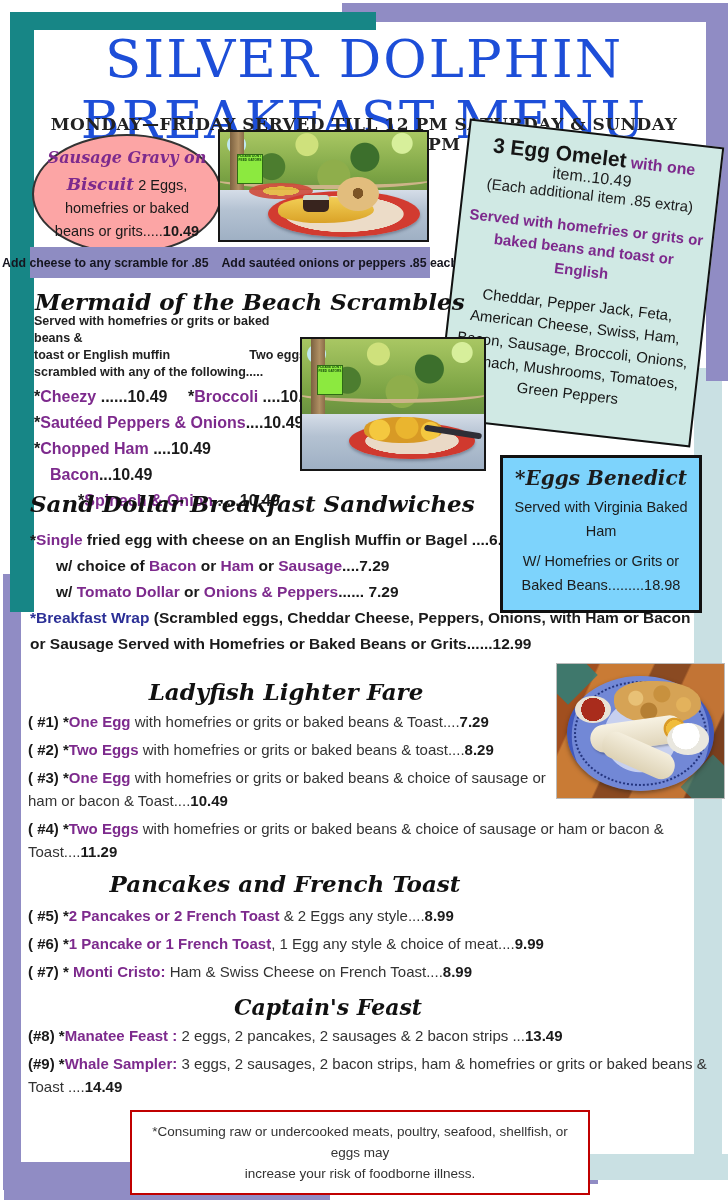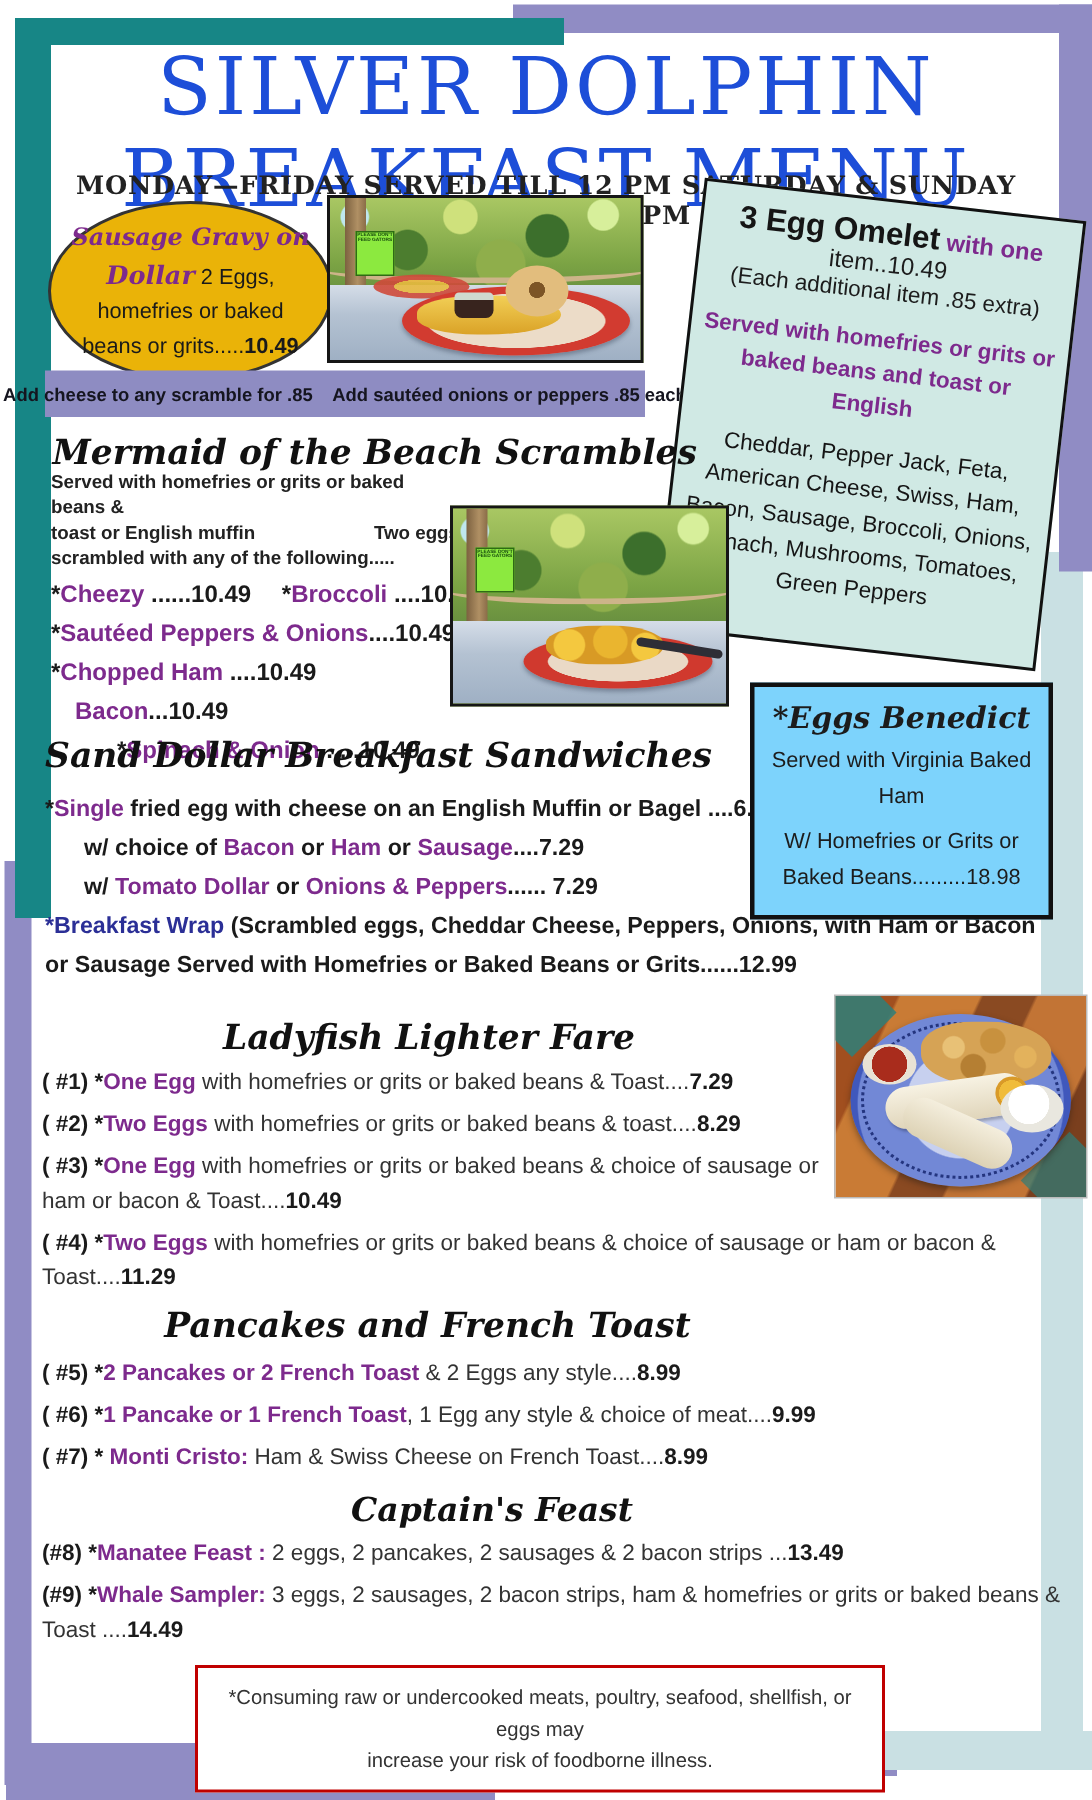--- a/index.html
+++ b/index.html
@@ -20,21 +20,21 @@
   .hours{font-family:"DejaVu Serif",serif;font-size:17px;font-weight:600;letter-spacing:.5px;
          text-align:center;color:#222;}
   .script{font-family:"DejaVu Serif",serif;font-style:italic;font-weight:bold;}
   .h-script{font-family:"DejaVu Serif",serif;font-style:italic;font-weight:bold;
             font-size:23px;color:#111;}
   .purple{color:#7d2a8d;}
   .blue{color:#2b2f96;}
 
   
   .oval{left:32px;top:134px;width:186px;height:116px;border-radius:50%;
-        background:#eab308;border:2px solid #333;display:flex;flex-direction:column;
+        background:#fca5a5;border:2px solid #333;display:flex;flex-direction:column;
         justify-content:center;text-align:center;line-height:1.55;font-size:14.5px;}
   .oval .sg{font-size:16px;}
 
   
   .addons{left:30px;top:247px;width:400px;height:31px;background:#8e8cc2;display:flex;
           align-items:center;justify-content:center;gap:13px;font-size:12.3px;
           font-weight:bold;color:#15151f;white-space:nowrap;}
 
   
   .omelet{left:452px;top:132px;width:256px;height:302px;transform:rotate(6.5deg);
@@ -169,21 +169,21 @@
   <div class="abs lblue z1" style="left:694px;top:368px;width:28px;height:792px;"></div>
   <div class="abs peri z1" style="left:18px;top:1162px;width:580px;height:22px;"></div>
   <div class="abs lblue z2" style="left:197px;top:1154px;width:531px;height:26px;"></div>
   <div class="abs peri z3" style="left:4px;top:1184px;width:326px;height:16px;"></div>
 
   <div class="abs content title" style="left:40px;top:28px;width:648px;">SILVER DOLPHIN BREAKFAST MENU</div>
   <div class="abs content hours" style="left:20px;top:104px;width:688px;margin-top:10px;">MONDAY—FRIDAY SERVED TILL 12 PM  SATURDAY &amp; SUNDAY SERVED TILL 1 PM</div>
 
   <div class="abs content oval">
     <div><span class="script purple sg">Sausage Gravy on</span></div>
-    <div><span class="script purple" style="font-size:17px;">Dollar</span><span> 2 Eggs,</span></div>
+    <div><span class="script purple" style="font-size:17px;">Biscuit</span><span> 2 Eggs,</span></div>
     <div>homefries or  baked</div>
     <div><span>beans or grits.....</span><span class="price">10.49</span></div>
   </div>
 
   <div class="photo content" id="photo1" style="left:218px;top:130px;width:207px;height:108px;">
     <div class="p-foliage"></div>
     <div class="p-rope"></div>
     <div class="p-post"></div>
     <div class="p-sign">
       <span class="p-sign-text">PLEASE DON'T FEED GATORS</span>

